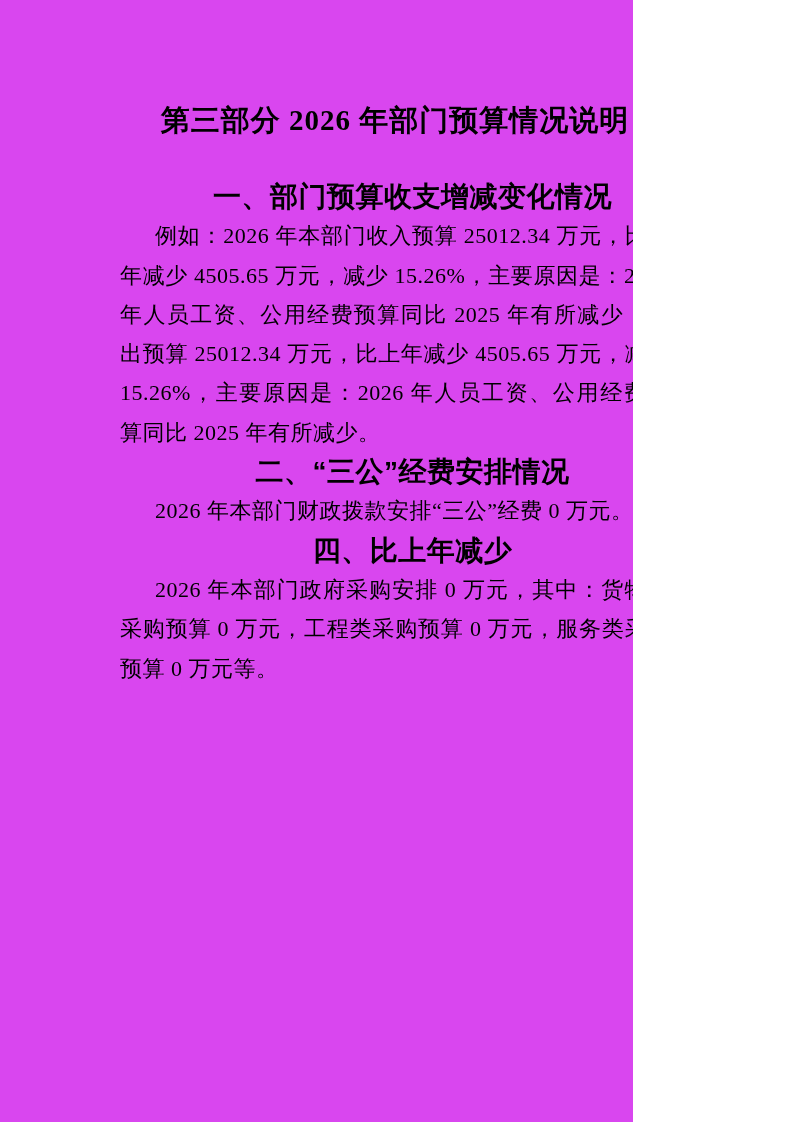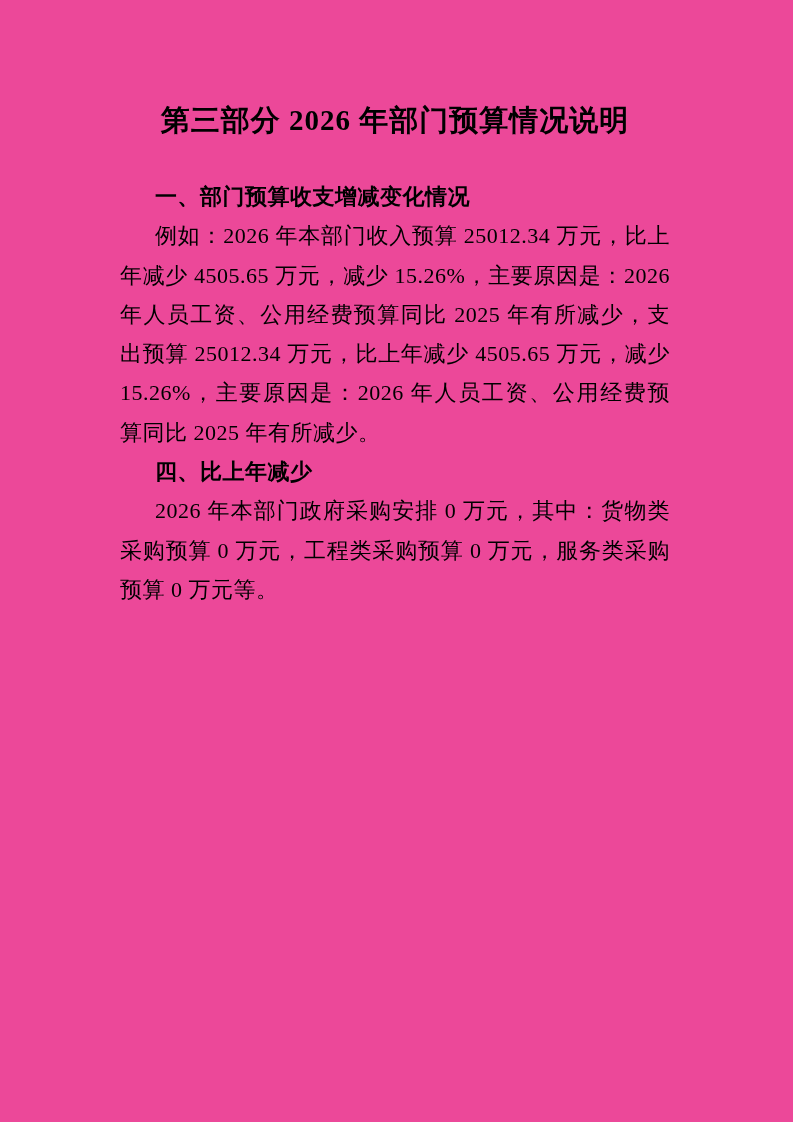--- a/index.html
+++ b/index.html
@@ -2,23 +2,23 @@
 <html><head>
 <meta charset="utf-8">
 <style>
   html, body {
     margin: 0;
     padding: 0;
     background: #ffffff;
   }
   .page {
     position: relative;
-    width: 793px;
+    width: 633px;
     height: 1122px;
-    background: #ec4899;
+    background: #d946ef;
     overflow: hidden;
     color: #000000;
   }
   .content {
     position: absolute;
     left: 120px;
     top: 97px;
     width: 550px;
   }
   .doc-title {
@@ -31,24 +31,25 @@
     letter-spacing: 1px;
     white-space: nowrap;
   }
   .doc-section {
     margin: 0;
   }
   .sec-heading {
     margin: 0;
     font-family: "Liberation Sans", "DejaVu Sans", sans-serif;
     font-weight: bold;
-    font-size: 22px;
+    font-size: 28px;
     line-height: 39.3px;
     text-indent: 35px;
     letter-spacing: 0.5px;
+    text-align: center;
   }
   .sec-body {
     margin: 0;
     font-family: "Liberation Serif", "DejaVu Serif", serif;
     font-weight: normal;
     font-size: 22px;
     line-height: 39.3px;
     text-indent: 35px;
     text-align: justify;
     letter-spacing: 0.5px;
@@ -60,20 +61,24 @@
 <div class="page">
   <div class="content">
 
     <h1 class="doc-title">第三部分 2026 年部门预算情况说明</h1>
 
     <section class="doc-section">
       <h2 class="sec-heading">一、部门预算收支增减变化情况</h2>
       <p class="sec-body">例如：2026 年本部门收入预算 25012.34 万元，比上年减少 4505.65 万元，减少 15.26%，主要原因是：2026 年人员工资、公用经费预算同比 2025 年有所减少，支出预算 25012.34 万元，比上年减少 4505.65 万元，减少 15.26%，主要原因是：2026 年人员工资、公用经费预算同比 2025 年有所减少。</p>
     </section>
 
+    <section class="doc-section">
+      <h2 class="sec-heading">二、“三公”经费安排情况</h2>
+      <p class="sec-body">2026 年本部门财政拨款安排“三公”经费 0 万元。</p>
+    </section>
 
     <section class="doc-section">
     </section>
 
     <section class="doc-section">
       <h2 class="sec-heading">四、比上年减少</h2>
       <p class="sec-body">2026 年本部门政府采购安排 0 万元，其中：货物类采购预算 0 万元，工程类采购预算 0 万元，服务类采购预算 0 万元等。</p>
     </section>
 
 

